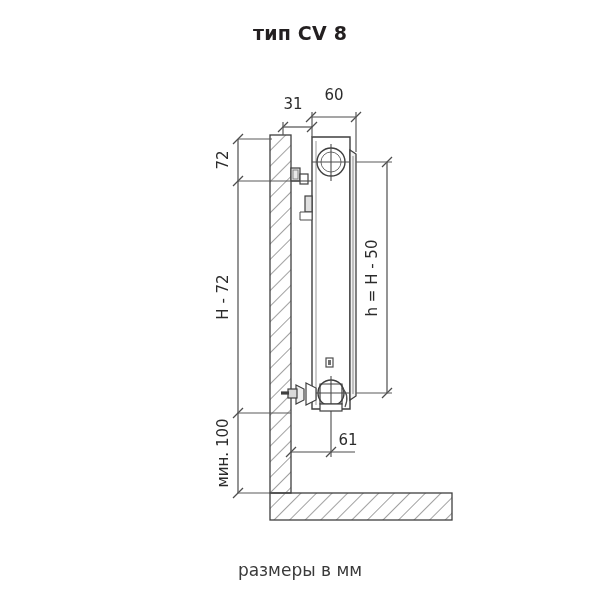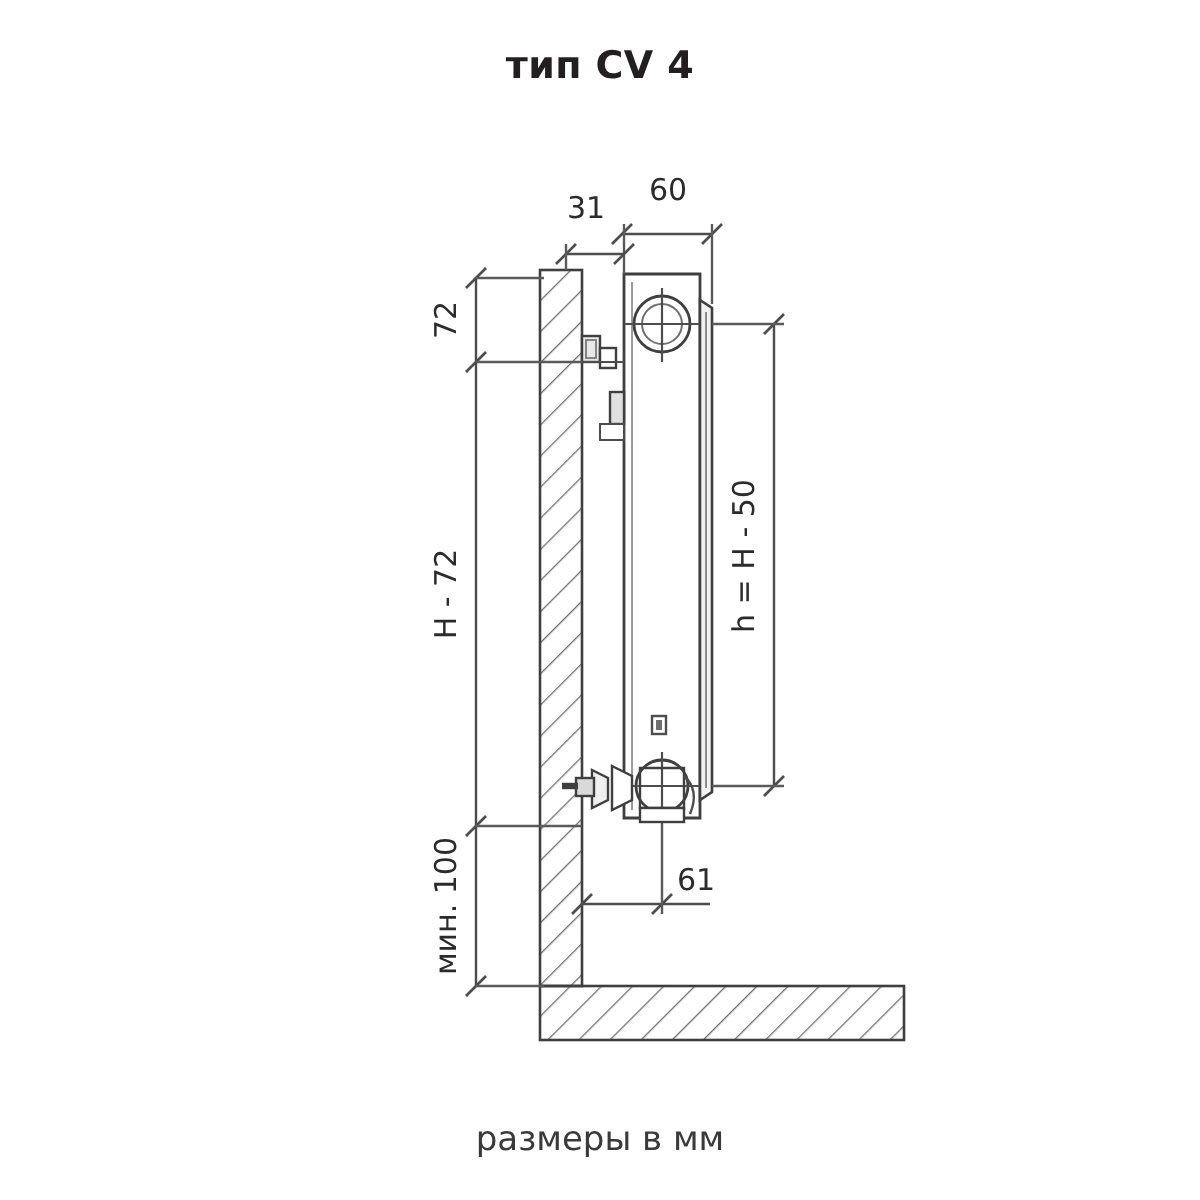--- a/index.html
+++ b/index.html
@@ -55,21 +55,21 @@
     font-family: "DejaVu Sans", "Liberation Sans", sans-serif;
     font-size: 15px;
     fill: #2b2b2b;
   }
 </style>
 </head>
 <body>
 
 <div id="stage">
 
-  <div class="title">тип CV 4</div>
+  <div class="title">тип CV 8</div>
 
   <svg class="drawing" viewBox="0 0 600 600">
 
     <defs>
       <pattern id="hatch" width="11" height="11" patternTransform="rotate(45)" patternUnits="userSpaceOnUse">
         <line x1="0" y1="0" x2="0" y2="11" stroke="#6e6e6e" stroke-width="1.3"></line>
       </pattern>
     </defs>
 
     <g stroke="#4d4d4d" fill="none" stroke-width="1.2">

